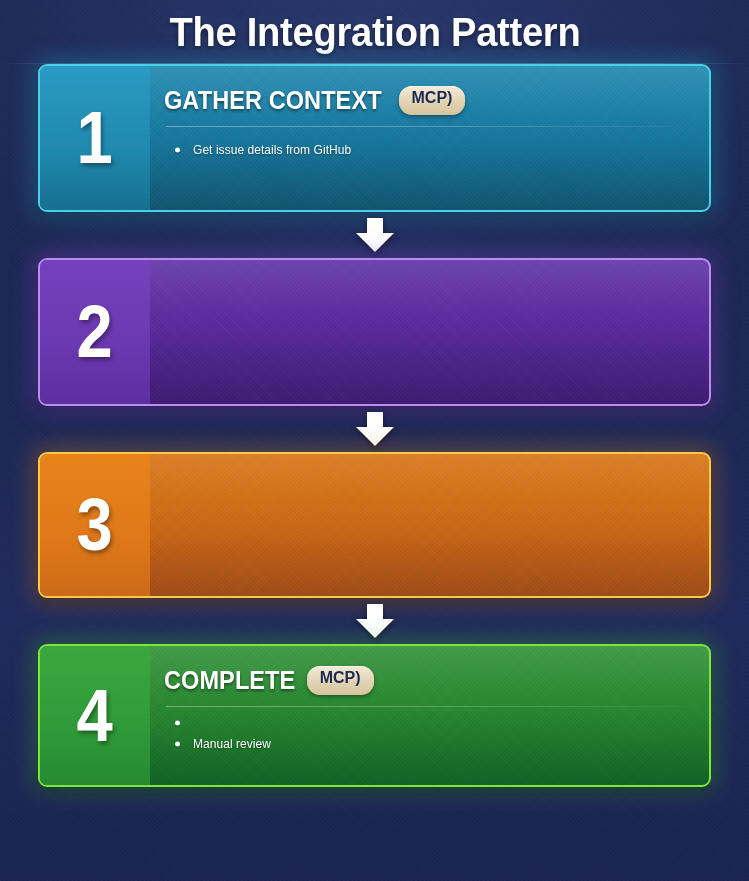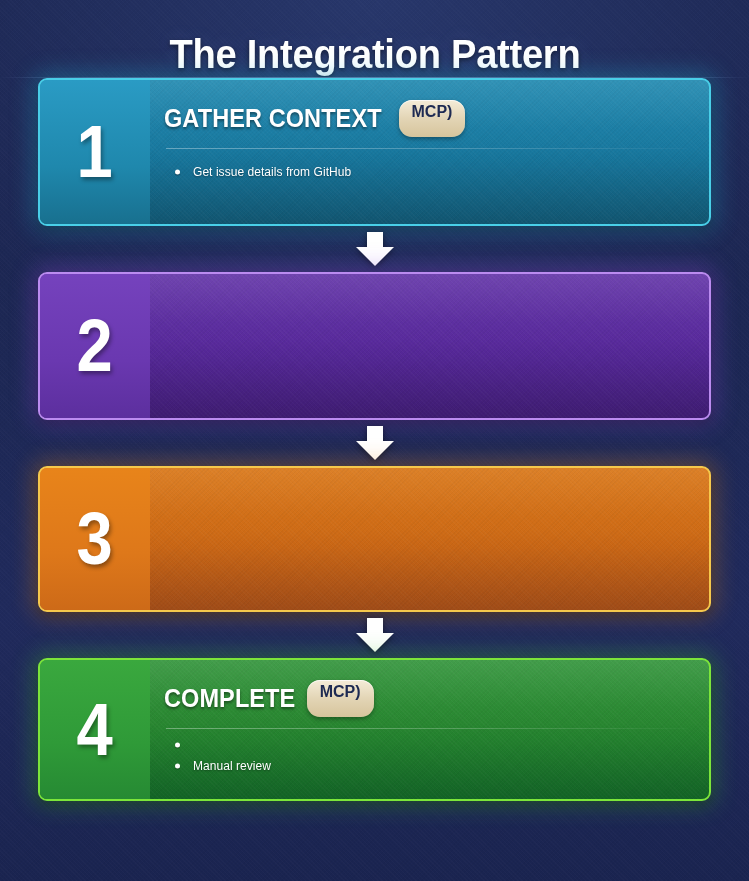--- a/index.html
+++ b/index.html
@@ -24,22 +24,22 @@
     background-image:
       repeating-linear-gradient(45deg, rgba(255,255,255,0.016) 0 1px, rgba(0,0,0,0) 1px 3px),
       repeating-linear-gradient(-45deg, rgba(0,0,0,0.025) 0 1px, rgba(0,0,0,0) 1px 3px);
     pointer-events:none; z-index:0;
   }
 
   .page { position:relative; z-index:1; width:749px; height:881px; }
 
   
   .header {
-    height:78px;
-    display:flex; align-items:flex-end; justify-content:center;
+    height:64px;
+    display:flex; align-items:center; justify-content:center;
     position:relative;
     border-radius:17px;
   }
   .title {
     font-size:41px;
     font-weight:bold;
     color:#ffffff;
     letter-spacing:-0.3px;
     transform:scaleX(0.93);
     text-shadow:0 2px 5px rgba(0,0,0,0.55), 0 0 18px rgba(150,180,255,0.16);
@@ -109,21 +109,21 @@
     font-size:25px;
     font-weight:bold;
     color:#ffffff;
     letter-spacing:0.1px;
     transform:scaleX(0.94);
     transform-origin:left center;
     text-shadow:0 2px 3px rgba(0,0,0,0.45);
   }
   .badge {
     display:inline-block;
-    padding:3px 13px 16px;
+    padding:3px 13px 8px;
     border-radius:13px;
     font-size:16px;
     font-weight:bold;
     color:#1d2a52;
     background:linear-gradient(180deg,#f4ecd8 0%, #e2d4b4 52%, #d6c49c 100%);
     box-shadow:0 2px 4px rgba(0,0,0,0.35), inset 0 1px 0 rgba(255,255,255,0.7);
     line-height:1.15;
   }
 
   .divider {

